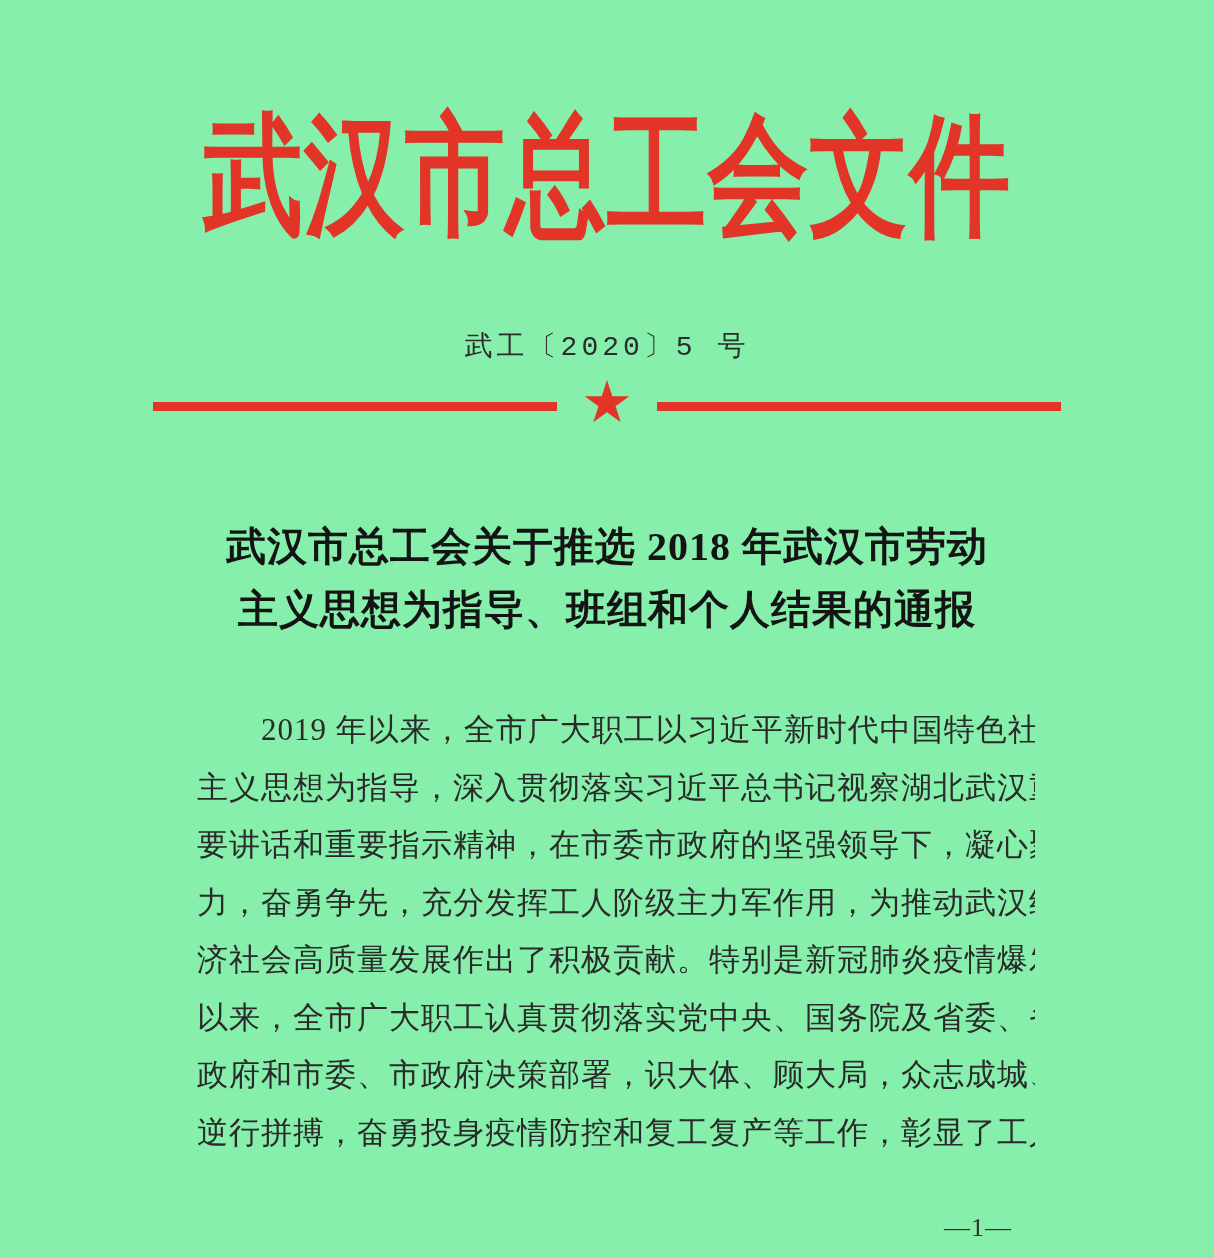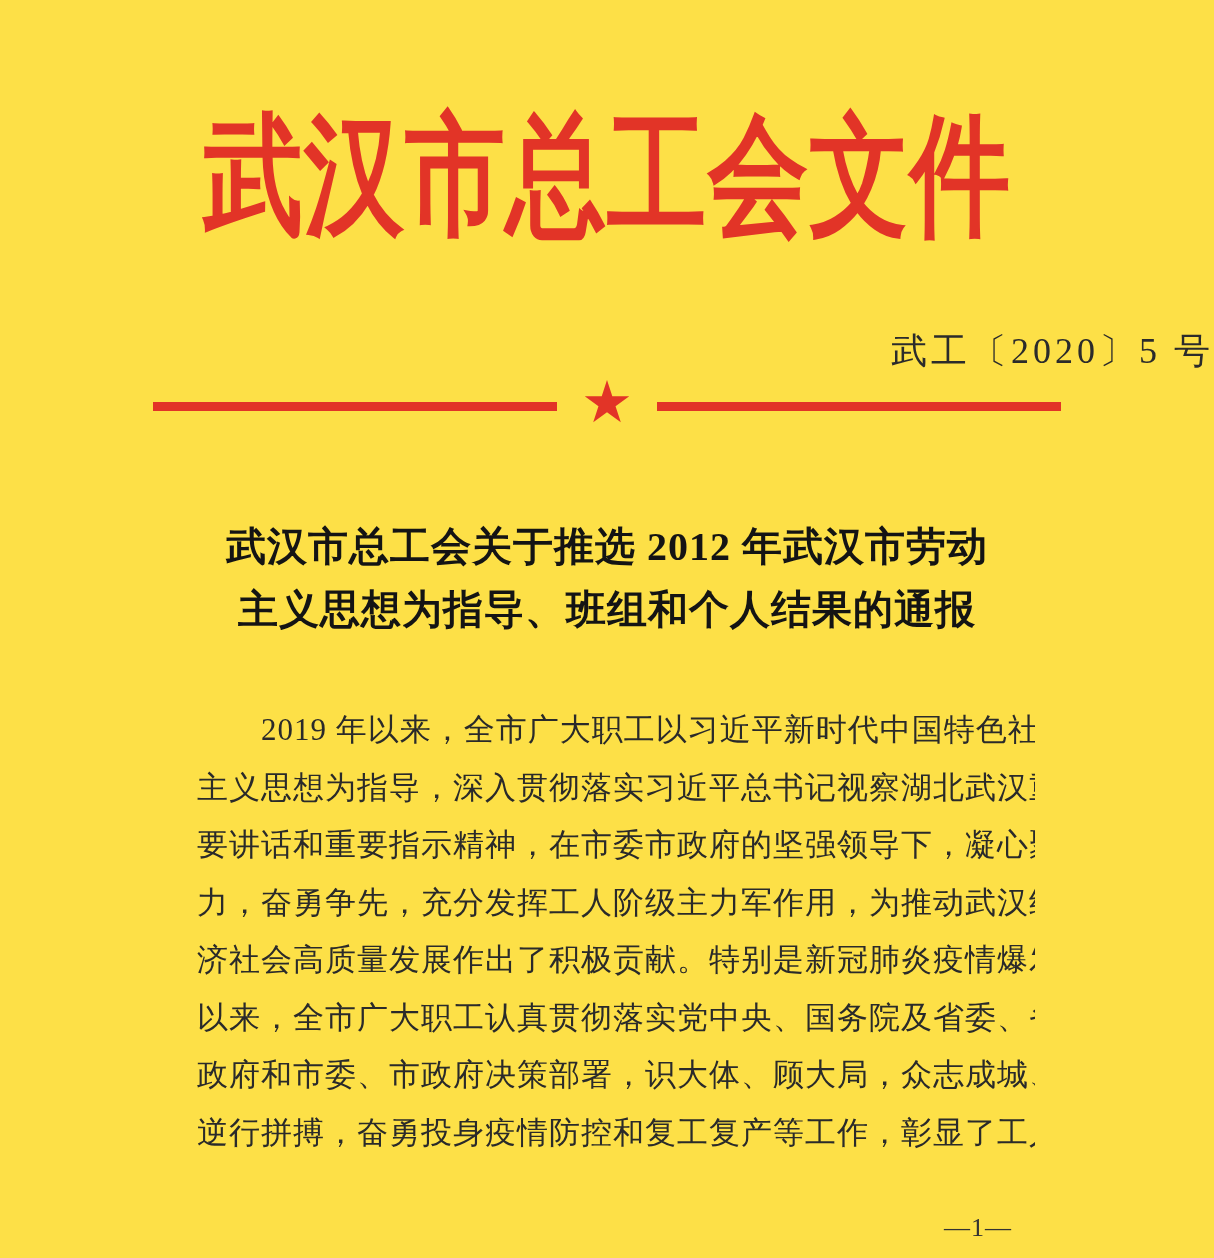--- a/index.html
+++ b/index.html
@@ -7,21 +7,21 @@
   body {
     width: 1214px;
     height: 1258px;
     position: relative;
     font-family: "Liberation Serif", serif;
     overflow: hidden;
   }
   .page {
     position: absolute;
     inset: 0;
-    background: #fde047;
+    background: #86efac;
   }
   
   .org-title {
     position: absolute;
     top: 94px;
     left: 0;
     width: 100%;
     text-align: center;
     font-size: 100px;
     font-weight: 700;
@@ -31,24 +31,25 @@
     transform: scaleY(1.32);
     transform-origin: 50% 0;
     white-space: nowrap;
   }
   
   .doc-number {
     position: absolute;
     top: 327px;
     left: 0;
     width: 100%;
-    text-align: right;
-    font-size: 36px;
+    text-align: center;
+    font-size: 28px;
     color: #2b2b2b;
     letter-spacing: 4px;
+    font-family: Liberation Mono, monospace;
   }
   
   .divider {
     position: absolute;
     top: 374px;
     left: 153px;
     width: 908px;
     height: 64px;
     display: flex;
     align-items: center;
@@ -118,21 +119,21 @@
 
   <div class="doc-number">武工〔2020〕5 号</div>
 
   <div class="divider">
     <div class="rule"></div>
     <div class="star">★</div>
     <div class="rule"></div>
   </div>
 
   <div class="doc-title">
-    <div>武汉市总工会关于推选 2012 年武汉市劳动</div>
+    <div>武汉市总工会关于推选 2018 年武汉市劳动</div>
     <div>主义思想为指导、班组和个人结果的通报</div>
   </div>
 
   <div class="body-text">
     <div class="body-line indent">2019 年以来，全市广大职工以习近平新时代中国特色社会</div>
     <div class="body-line">主义思想为指导，深入贯彻落实习近平总书记视察湖北武汉重</div>
     <div class="body-line">要讲话和重要指示精神，在市委市政府的坚强领导下，凝心聚</div>
     <div class="body-line">力，奋勇争先，充分发挥工人阶级主力军作用，为推动武汉经</div>
     <div class="body-line">济社会高质量发展作出了积极贡献。特别是新冠肺炎疫情爆发</div>
     <div class="body-line">以来，全市广大职工认真贯彻落实党中央、国务院及省委、省</div>

